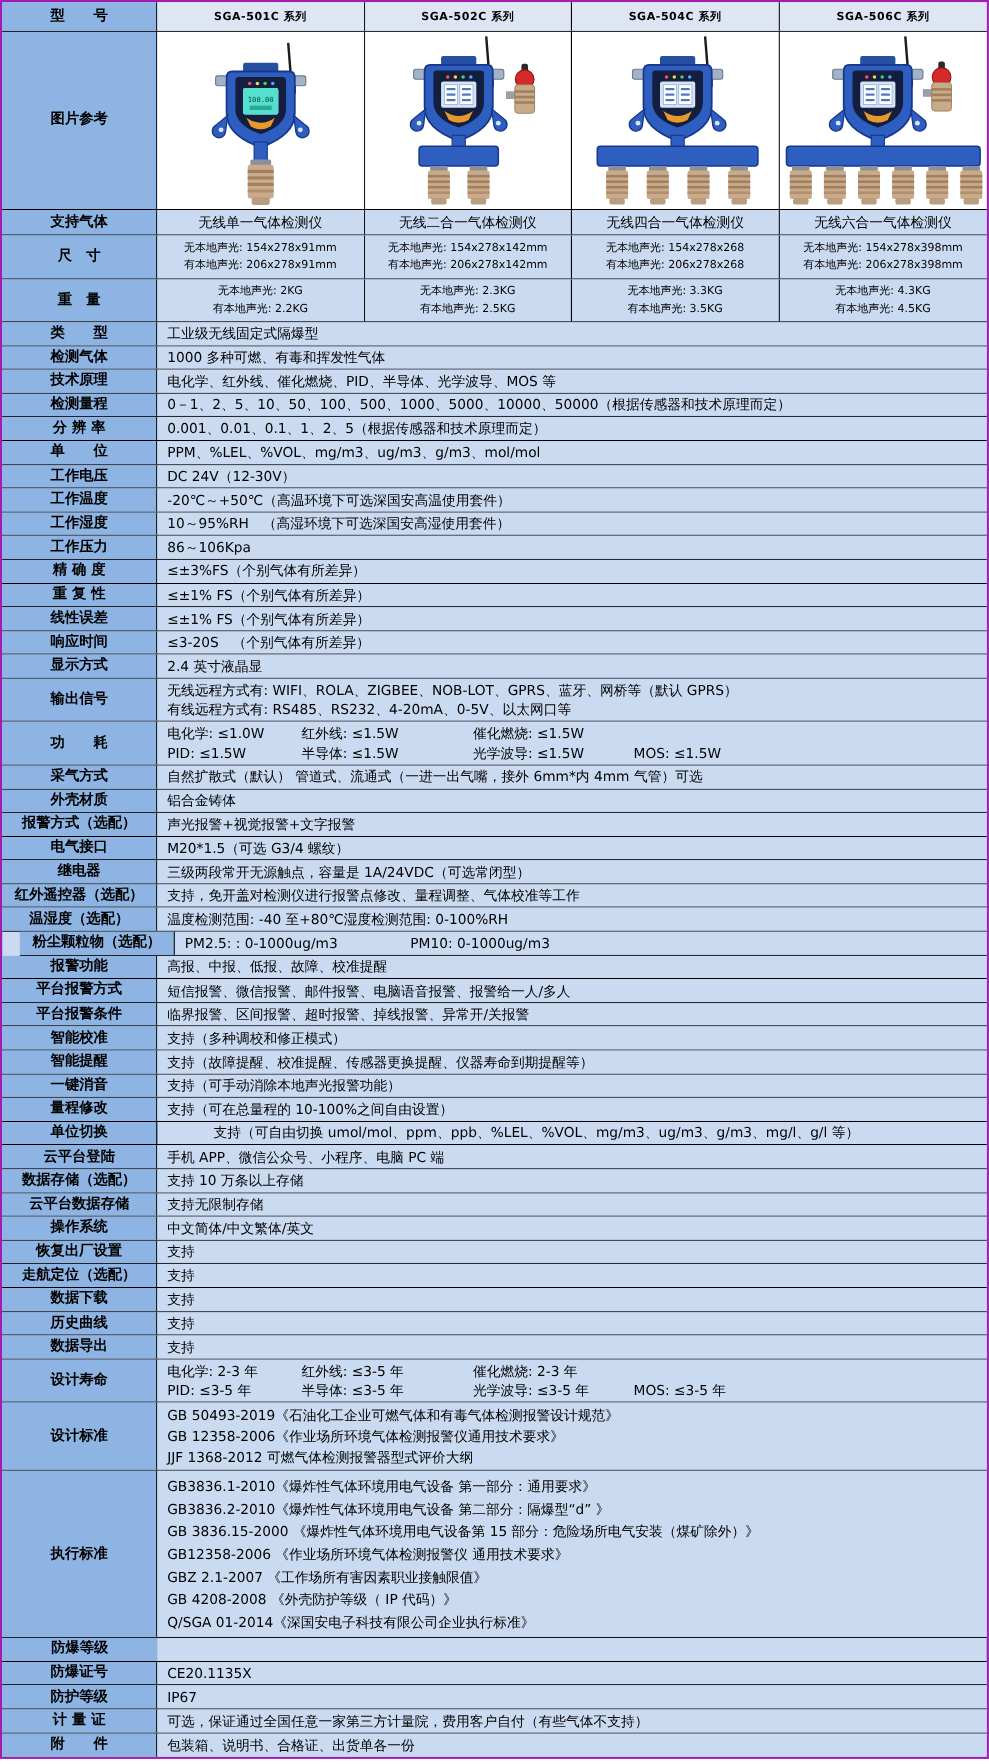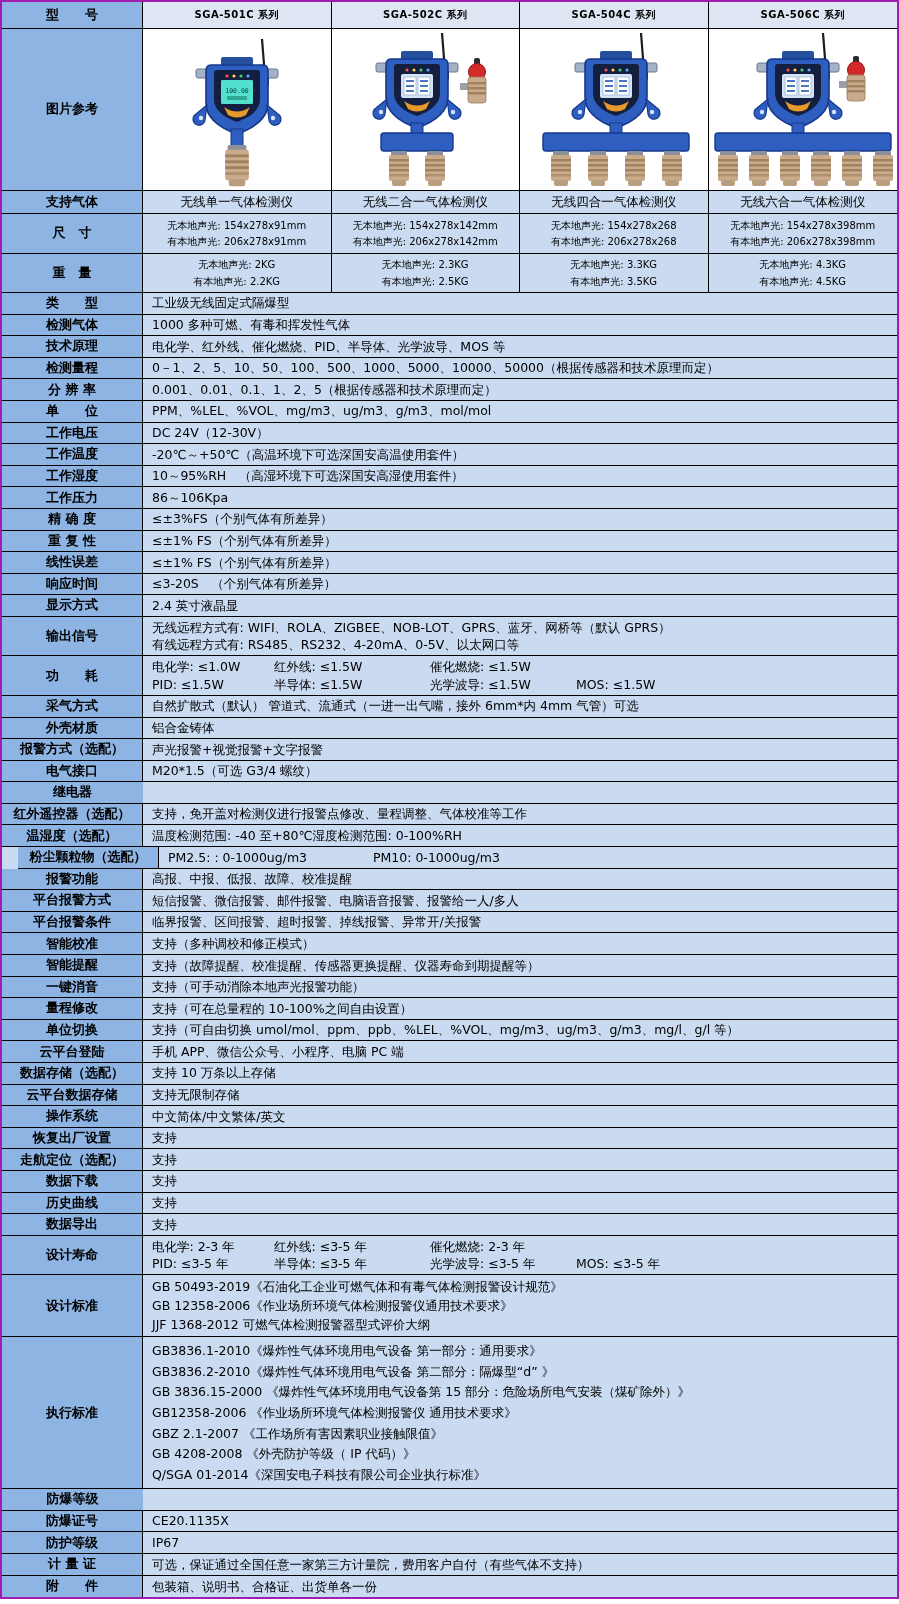--- a/index.html
+++ b/index.html
@@ -315,20 +315,23 @@
         </div>
       </div>
       <div class="trow row-electrical" style="height: 21.6px;">
         <div class="cell lbl">电气接口</div>
         <div class="cell sval">
           <div class="line"><span class="seg seg-0">M20*1.5（可选 G3/4 螺纹）</span></div>
         </div>
       </div>
       <div class="trow row-relay" style="height: 21.6px;">
         <div class="cell lbl">继电器</div>
+        <div class="cell sval">
+          <div class="line"><span class="seg seg-0">三级两段常开无源触点，容量是 1A/24VDC（可选常闭型）</span></div>
+        </div>
       </div>
       <div class="trow row-ir-remote" style="height: 21.6px;">
         <div class="cell lbl">红外遥控器（选配）</div>
         <div class="cell sval">
           <div class="line"><span class="seg seg-0">支持，免开盖对检测仪进行报警点修改、量程调整、气体校准等工作</span></div>
         </div>
       </div>
       <div class="trow row-temphum" style="height: 21.6px;">
         <div class="cell lbl">温湿度（选配）</div>
         <div class="cell sval">
@@ -376,21 +379,21 @@
         <div class="cell sval">
           <div class="line"><span class="seg seg-0">支持（可手动消除本地声光报警功能）</span></div>
         </div>
       </div>
       <div class="trow row-range-mod" style="height: 21.6px;">
         <div class="cell lbl">量程修改</div>
         <div class="cell sval">
           <div class="line"><span class="seg seg-0">支持（可在总量程的 10-100%之间自由设置）</span></div>
         </div>
       </div>
-      <div class="trow row-unit-switch" style="height: 21.6px;">
+      <div class="trow row-unit-switch" style="height: 21.6px; gap: 42px;">
         <div class="cell lbl">单位切换</div>
         <div class="cell sval">
           <div class="line"><span class="seg seg-0">支持（可自由切换 umol/mol、ppm、ppb、%LEL、%VOL、mg/m3、ug/m3、g/m3、mg/l、g/l 等）</span></div>
         </div>
       </div>
       <div class="trow row-cloud-login" style="height: 21.6px;">
         <div class="cell lbl">云平台登陆</div>
         <div class="cell sval">
           <div class="line"><span class="seg seg-0">手机 APP、微信公众号、小程序、电脑 PC 端</span></div>
         </div>

